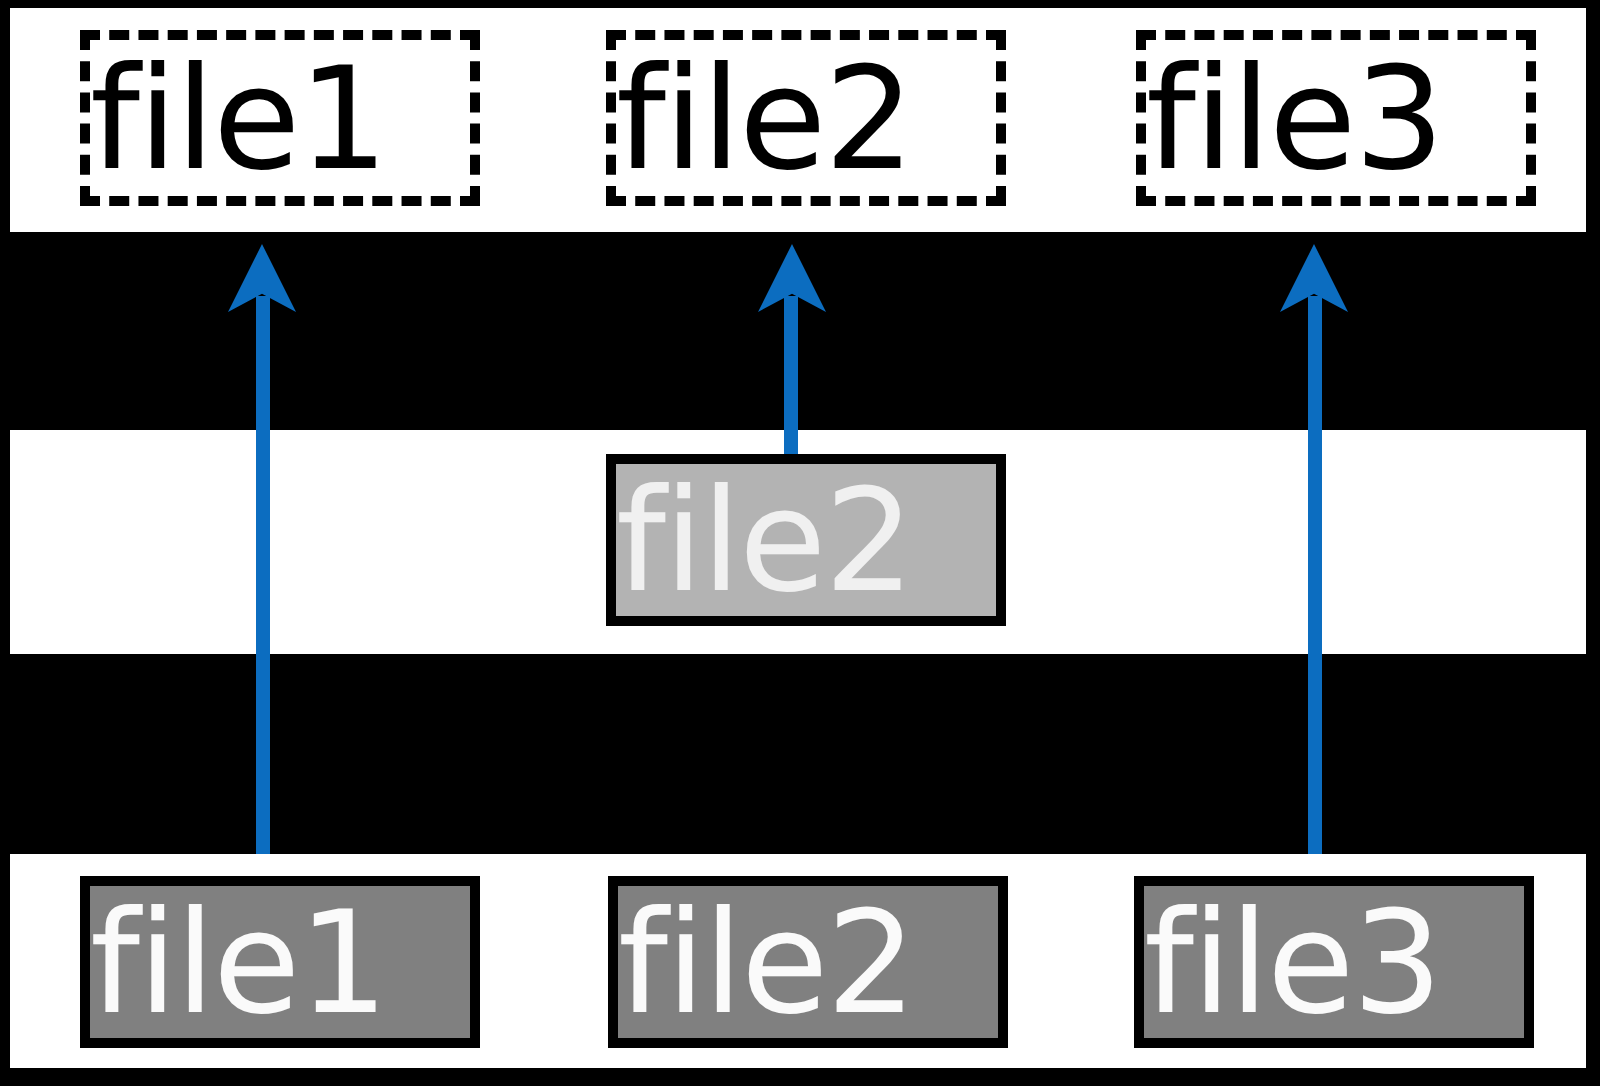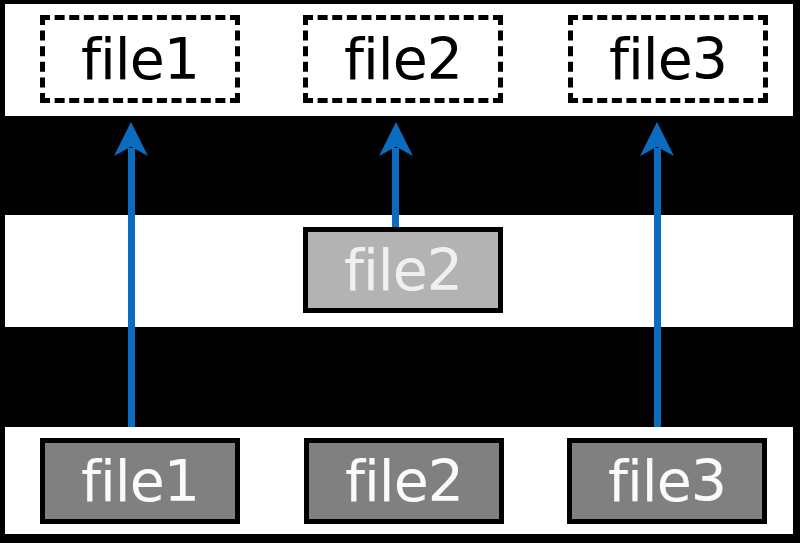--- a/index.html
+++ b/index.html
@@ -21,22 +21,22 @@
   .band-top    { top: 4px;   height: 112px; }
   .band-middle { top: 215px; height: 112px; }
   .band-bottom { top: 427px; height: 107px; }
 
   .box {
     position: absolute;
     box-sizing: border-box;
     width: 200px;
     display: flex;
     align-items: center;
-    justify-content: center;
-    font-size: 57px;
+    justify-content: flex-start;
+    font-size: 71px;
     letter-spacing: -1px;
     line-height: 1;
   }
   .box-dashed { border: 5px dashed #000; height: 88px; }
   .box-solid  { border: 5px solid  #000; height: 86px; }
 
   .t1 { left: 40px;  top: 15px; }
   .t2 { left: 303px; top: 15px; }
   .t3 { left: 568px; top: 15px; }
   .m2 { left: 303px; top: 227px; }

